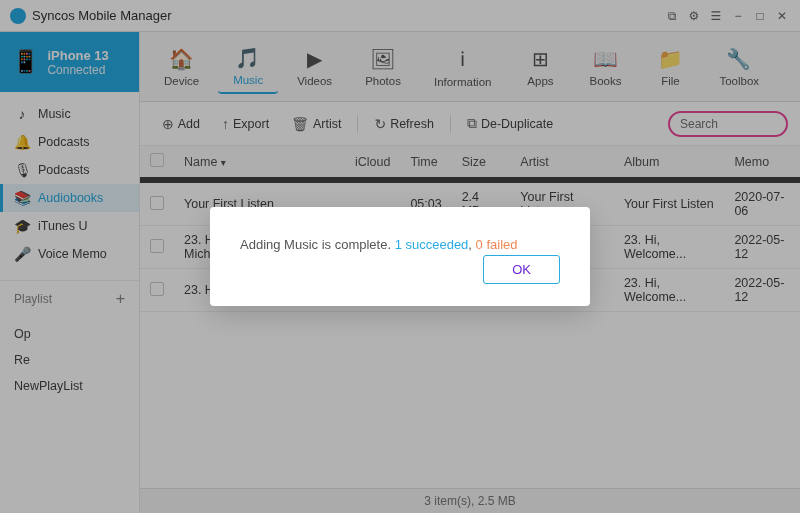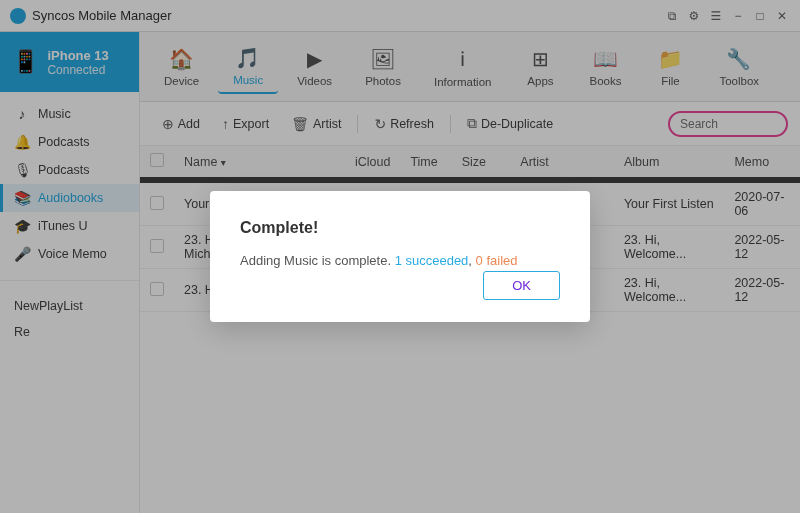--- a/index.html
+++ b/index.html
@@ -245,26 +245,33 @@
         <span>iTunes U</span>
       </div>
       <div class="sidebar-item">
         <span class="sidebar-icon">🎤</span>
         <span>Voice Memo</span>
       </div>
     </div>
 
     <div class="sidebar-divider"></div>
 
+    <div class="playlist-header">
+      <span>Playlist</span>
+      <span class="playlist-add-btn">+</span>
+    </div>
     <div class="sidebar-section">
       <div class="sidebar-item">
+        <span>Op</span>
+      </div>
+      <div class="sidebar-item">
+        <span>Re</span>
+      </div>
+      <div class="sidebar-item">
         <span>NewPlayList</span>
-      </div>
-      <div class="sidebar-item">
-        <span>Re</span>
       </div>
     </div>
   </div>
 
   <div class="content">
 
     <div class="top-nav">
       <div class="nav-item">
         <span class="nav-icon">🏠</span>
         <span>Device</span>
@@ -374,26 +381,28 @@
               <td></td>
               <td>...ne...</td>
               <td>23. Hi, Welcome...</td>
               <td>2022-05-12</td>
             </tr>
           </tbody>
         </table>
       </div>
     </div>
 
+    <div class="status-bar">
+      <span>3 item(s), 2.5 MB</span>
+    </div>
   </div>
 </div>
 
 <div class="overlay">
   <div class="dialog">
-    <div class="dialog-title">Complete!</div>
     <div class="dialog-body">
       <span>Adding Music is complete. </span><span class="success-num">1 succeeded</span><span>, </span><span class="fail-num">0 failed</span>
     </div>
     <div class="dialog-footer">
       <button class="ok-button">OK</button>
     </div>
   </div>
 </div>
 
 </body></html>

